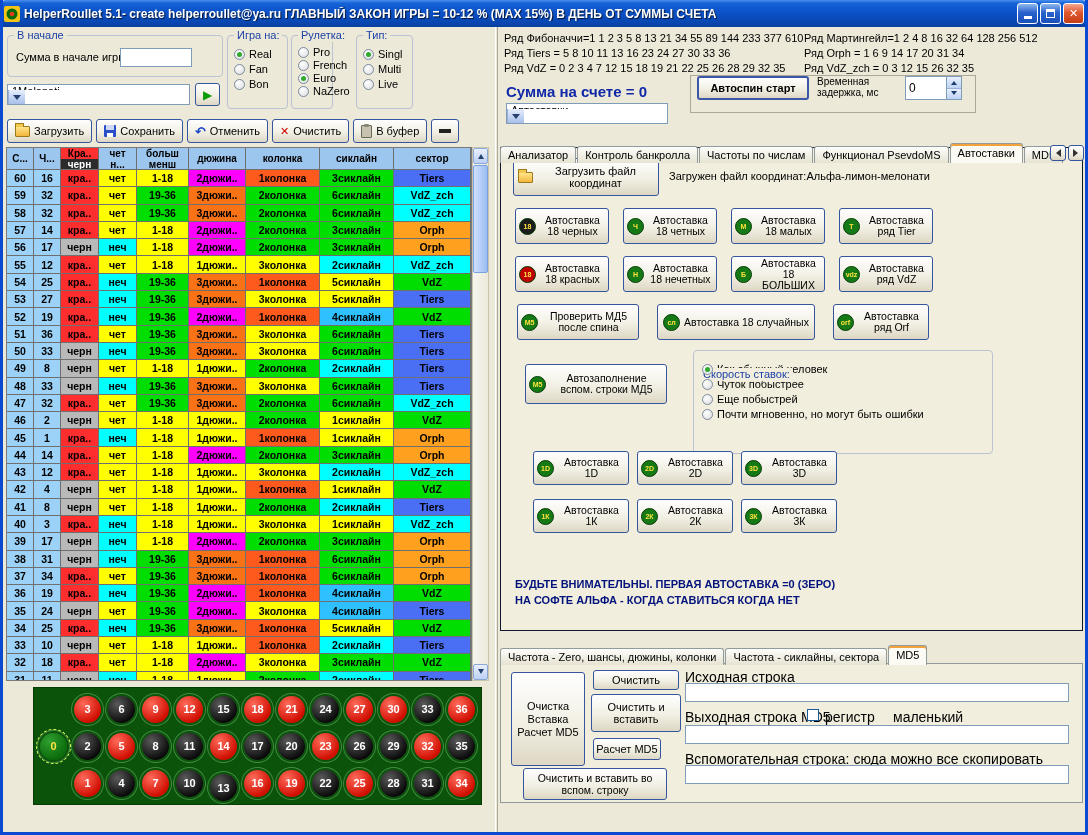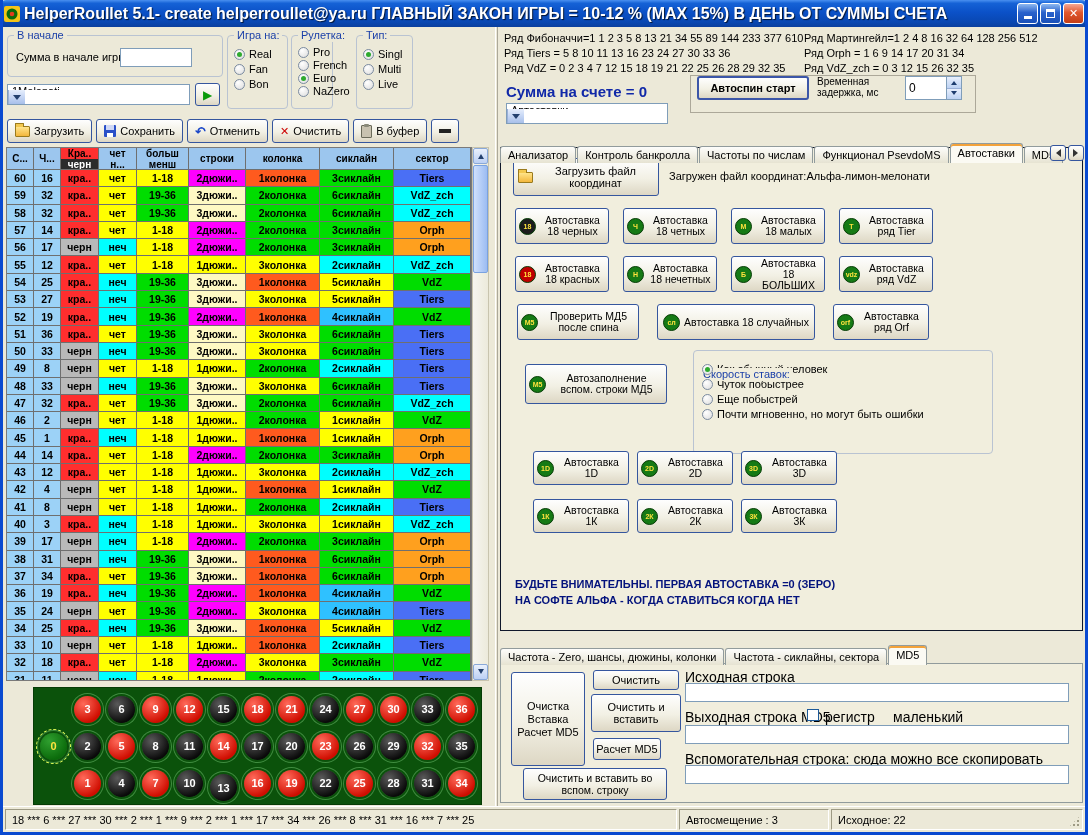--- a/index.html
+++ b/index.html
@@ -1,21 +1,21 @@
 <!DOCTYPE html>
 <html><head>
 <meta charset="utf-8">
 <style>
   *{margin:0;padding:0;box-sizing:border-box;font-family:"Liberation Sans","DejaVu Sans",sans-serif;}
   body{margin:0;background:#555;}
   .win{width:1088px;height:835px;display:flex;flex-direction:column;background:#ece9d8;border:3px solid #0a4ad0;border-top:none;overflow:hidden;position:relative;}
   
   .titlebar{height:27px;margin:0 -3px;background:linear-gradient(180deg,#4a90f0 0%,#1562d6 12%,#0b51c8 45%,#0947b2 82%,#0a3f9e 100%);display:flex;align-items:center;padding:0 4px;border-radius:6px 6px 0 0;flex:0 0 auto;}
   .app-icon{width:16px;height:16px;margin-right:4px;flex:0 0 auto;}
-  .title{flex:1;color:#fff;font-size:16px;font-weight:700;text-shadow:1px 1px 1px rgba(0,0,0,.75);white-space:nowrap;overflow:hidden;}
+  .title{flex:1;color:#fff;font-size:12px;font-weight:700;text-shadow:1px 1px 1px rgba(0,0,0,.75);white-space:nowrap;overflow:hidden;}
   .winbtns{display:flex;gap:2px;}
   .wb{width:21px;height:21px;border-radius:3px;border:1px solid #fff;display:flex;align-items:center;justify-content:center;cursor:default;}
   .wb-min,.wb-max{background:linear-gradient(180deg,#8db8f0,#2a62cc 45%,#1950b8);}
   .wb-close{background:linear-gradient(180deg,#f5a793,#e0572e 45%,#c43e16);}
   .g-min{width:8px;height:3px;background:#fff;margin-top:8px;}
   .g-max{width:9px;height:9px;border:1px solid #fff;border-top:3px solid #fff;}
   .g-close{color:#fff;font-weight:700;font-size:11px;line-height:1;}
   
   .main{flex:1;display:flex;position:relative;min-height:0;}
   .left{width:492px;position:relative;flex:0 0 auto;}
@@ -70,21 +70,21 @@
   .h-red{background:#ff3030;color:#000;}
   .h-dark{background:#2b2b2b;color:#fff;}
   .td{font-size:10.5px;font-weight:700;display:flex;align-items:center;justify-content:center;border-right:1px solid #6f6f6f;border-bottom:1px solid #6f6f6f;overflow:hidden;white-space:nowrap;color:#000;}
   .c-num{background:#9cd2f7;}
   .c-red{background:#ff2e2e;}
   .c-gray{background:#b9b9b9;}
   .c-yel{background:#ffff00;}
   .c-cyan{background:#00ffff;}
   .c-grn{background:#00dd00;}
   .c-mag{background:#ff00ff;}
-  .c-vio{background:#fef9c3;}
+  .c-vio{background:#f97316;}
   .c-org{background:#ff5a1e;}
   .c-cyn2{background:#2fc1ff;}
   .c-blue{background:#4a6ff5;}
   .c-org2{background:#ffa01e;}
   
   .vscroll{position:absolute;left:469px;top:120px;width:17px;height:534px;background:linear-gradient(90deg,#f6f5ef,#eceadb);border:1px solid #c8c4ae;}
   .sb-btn{position:absolute;left:0;width:15px;height:16px;background:linear-gradient(180deg,#e9f0fc,#bcd0f4);border:1px solid #89a8d8;border-radius:2px;display:flex;align-items:center;justify-content:center;}
   .sb-up{top:0;}
   .sb-down{bottom:0;}
   .sb-btn .arr-up{border-width:3px;border-bottom-width:5px;margin:0 0 2px 0;}
@@ -315,21 +315,21 @@
             </div>
             <div class="th">
               <div>чет</div>
               <div>н...</div>
             </div>
             <div class="th">
               <div>больш</div>
               <div>менш</div>
             </div>
             <div class="th">
-              <div>строки</div>
+              <div>дюжина</div>
             </div>
             <div class="th">
               <div>колонка</div>
             </div>
             <div class="th">
               <div>сиклайн</div>
             </div>
             <div class="th">
               <div>сектор</div>
             </div>
@@ -990,21 +990,13 @@
         <span class="md5-label" id="reg-label">регистр</span>
         <span class="md5-label" id="reg-hint">маленький</span>
         <input class="txt" id="out-input" value="" style="">
 
         <span class="md5-label" id="aux-label">Вспомогательная строка: сюда можно все скопировать</span>
         <input class="txt" id="aux-input" value="" style="">
       </div>
     </div>
   </div>
 
-  <div class="statusbar">
-    <div class="sb-panel" id="sbp1">18 *** 6 *** 27 *** 30 *** 2 *** 1 *** 9 *** 2 *** 1 *** 17 *** 34 *** 26 *** 8 *** 31 *** 16 *** 7 *** 25</div>
-    <div class="sb-panel" id="sbp2">Автосмещение : 3</div>
-    <div class="sb-panel" id="sbp3">
-      <span>Исходное: 22</span>
-      <span class="grip"></span>
-    </div>
-  </div>
 </div>
 
 </body></html>

